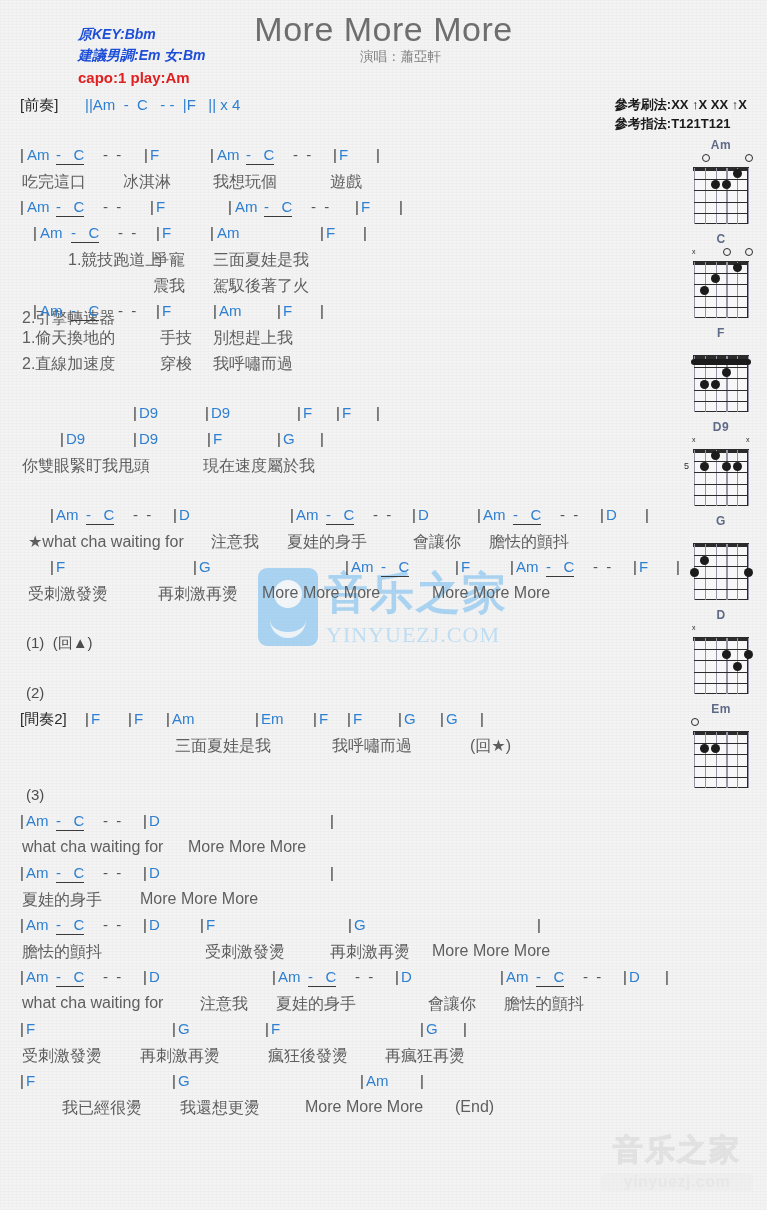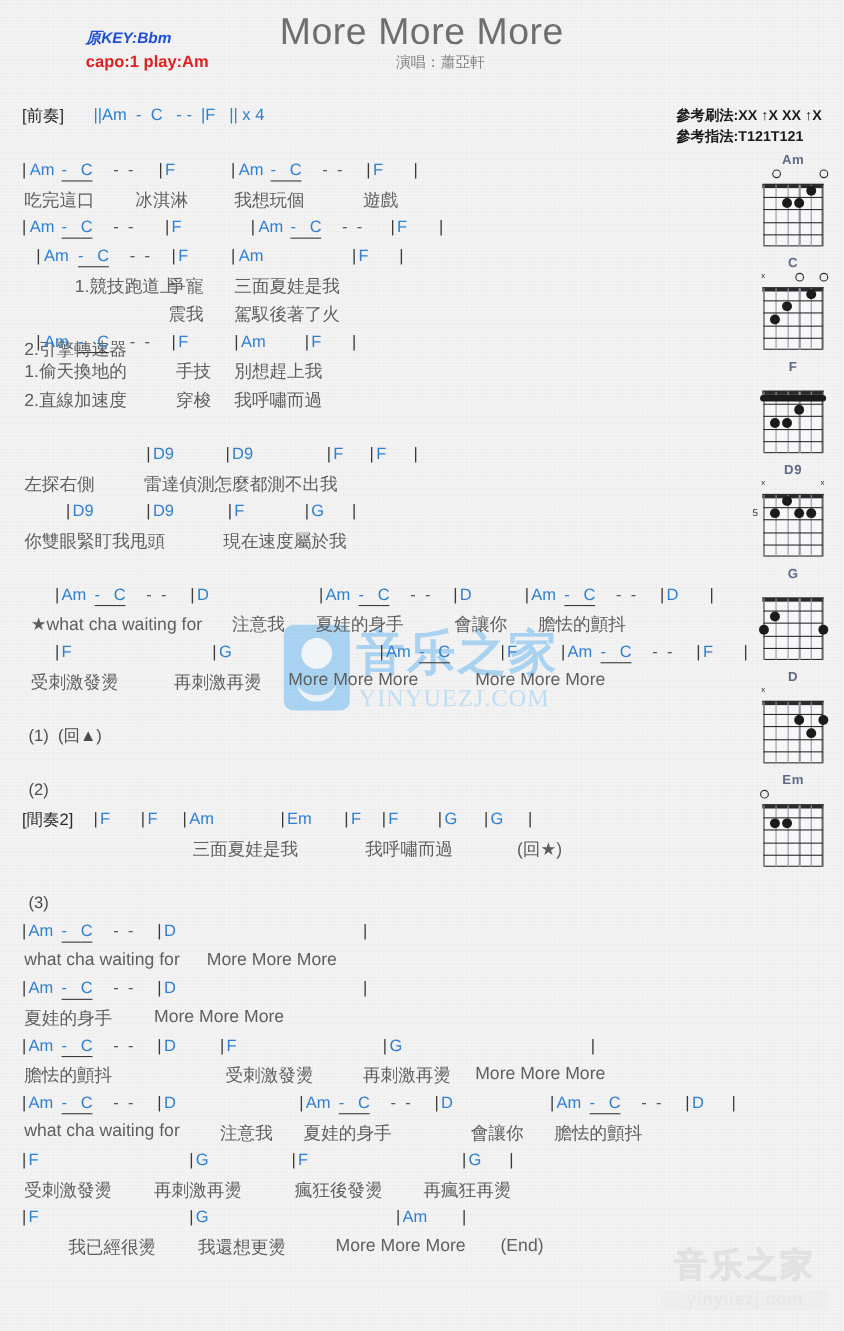--- a/index.html
+++ b/index.html
@@ -131,20 +131,21 @@
 
 <div class="wm-bottom">
   <div class="bcn">音乐之家</div>
   <div class="burl">yinyuezj.com</div>
 </div>
 
 <div class="sheet">
 
   <div class="hdr-left">
     <div class="l b">原KEY:Bbm</div>
+    <div class="l b">建議男調:Em 女:Bm</div>
     <div class="capo">capo:1 play:Am</div>
   </div>
 
   <div class="title">More More More</div>
 
   <div class="hdr-mid">
     <div class="l">演唱：蕭亞軒</div>
   </div>
 
   <div class="hdr-right">
@@ -244,24 +245,20 @@
       <div class="row">
         <span class="seg  bar" style="left: 133px;">|</span>
         <span class="seg  chord" style="left: 139px;">D9</span>
         <span class="seg  bar" style="left: 205px;">|</span>
         <span class="seg  chord" style="left: 211px;">D9</span>
         <span class="seg  bar" style="left: 297px;">|</span>
         <span class="seg  chord" style="left: 303px;">F</span>
         <span class="seg  bar" style="left: 336px;">|</span>
         <span class="seg  chord" style="left: 342px;">F</span>
         <span class="seg  bar" style="left: 376px;">|</span>
-      </div>
-      <div class="row" style="height: 26px;">
-        <span class="seg lyr" style="left: 22px;">左探右側</span>
-        <span class="seg lyr" style="left: 131px;">雷達偵測怎麼都測不出我</span>
       </div>
       <div class="row">
         <span class="seg  bar" style="left: 60px;">|</span>
         <span class="seg  chord" style="left: 66px;">D9</span>
         <span class="seg  bar" style="left: 133px;">|</span>
         <span class="seg  chord" style="left: 139px;">D9</span>
         <span class="seg  bar" style="left: 207px;">|</span>
         <span class="seg  chord" style="left: 213px;">F</span>
         <span class="seg  bar" style="left: 277px;">|</span>
         <span class="seg  chord" style="left: 283px;">G</span>

